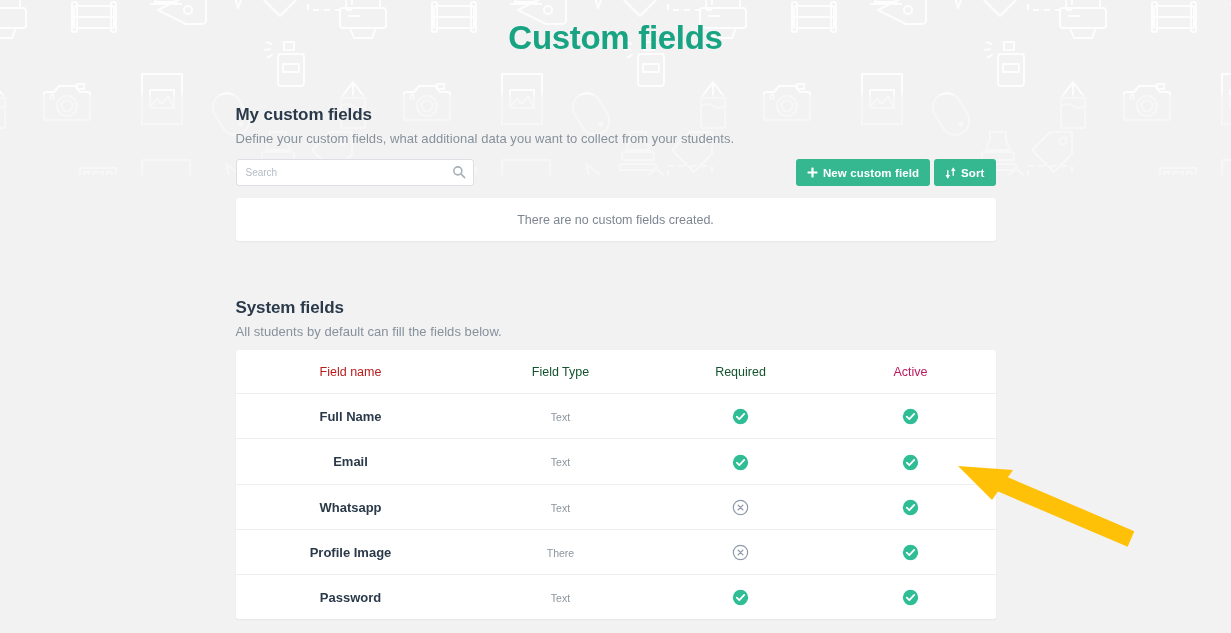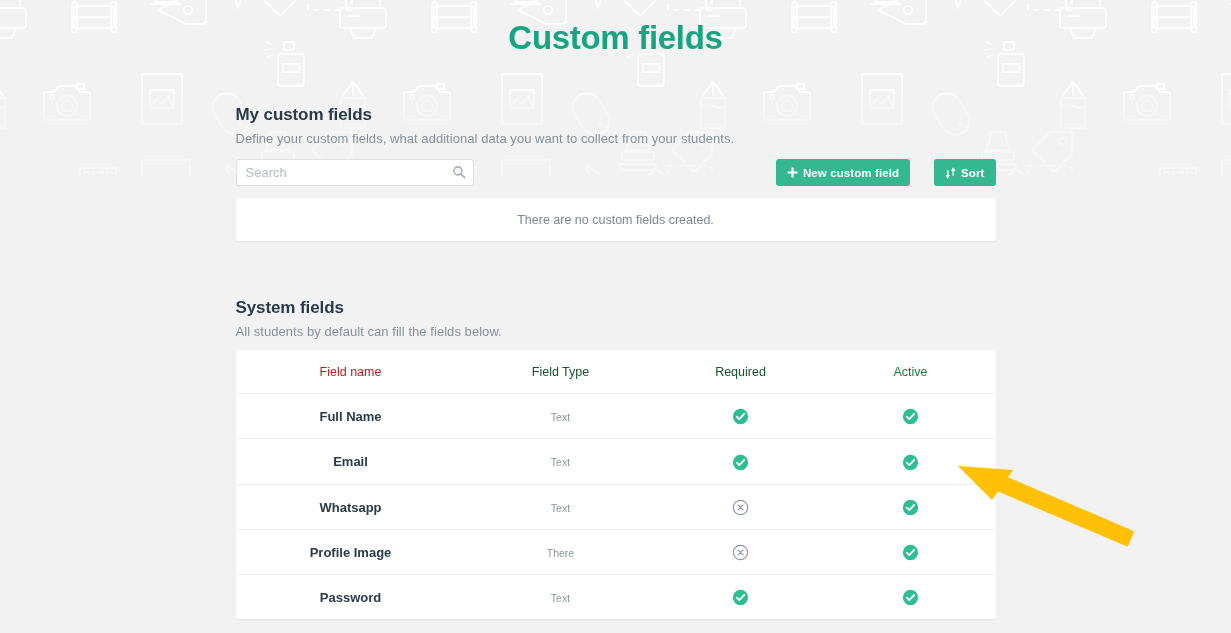--- a/index.html
+++ b/index.html
@@ -78,36 +78,36 @@
     width: 238px;
     height: 27px;
   }
   .search-input {
     width: 238px;
     height: 27px;
     border: 1px solid #dcdfe3;
     border-radius: 3px;
     background: #ffffff;
     padding: 0 28px 0 9px;
-    font-size: 13px;
+    font-size: 10px;
     color: #555f6b;
     font-family: "Liberation Sans", sans-serif;
     outline: none;
   }
   .search-input::placeholder { color: #b5bcc4; }
   .search-icon {
     position: absolute;
     right: 8px;
     top: 6px;
     width: 14px;
     height: 14px;
     color: #a8b0b8;
   }
 
-  .btn-group { display: flex; gap: 24px; }
+  .btn-group { display: flex; gap: 4px; }
 
   .btn {
     display: inline-flex;
     align-items: center;
     gap: 5px;
     height: 27px;
     padding: 0 11px;
     border: none;
     border-radius: 3px;
     background: #35b890;
@@ -373,21 +373,21 @@
     <section class="section-system">
       <h2 class="section-title">System fields</h2>
       <p class="section-sub">All students by default can fill the fields below.</p>
 
       <table class="table">
         <thead>
           <tr>
             <th class="col-name" style="color: #b91c1c;">Field name</th>
             <th class="col-type" style="color: #14532d;">Field Type</th>
             <th class="col-req" style="color: #14532d;">Required</th>
-            <th class="col-act" style="color: #15803d;">Active</th>
+            <th class="col-act" style="color: #be185d;">Active</th>
           </tr>
         </thead>
         <tbody id="table-body">
             <tr>
               <td class="col-name"><span class="cell-name">Full Name</span></td>
               <td class="col-type"><span class="cell-type">Text</span></td>
               <td class="col-req"><svg class="icon-yes" viewBox="0 0 20 20" aria-hidden="true">
                   <circle cx="10" cy="10" r="9" fill="#2ebd94"></circle>
                   <path d="M5.6 10.2 L8.6 13.2 L14.4 6.9" fill="none" stroke="#ffffff" stroke-width="2.1" stroke-linecap="round" stroke-linejoin="round"></path>
                 </svg></td>

